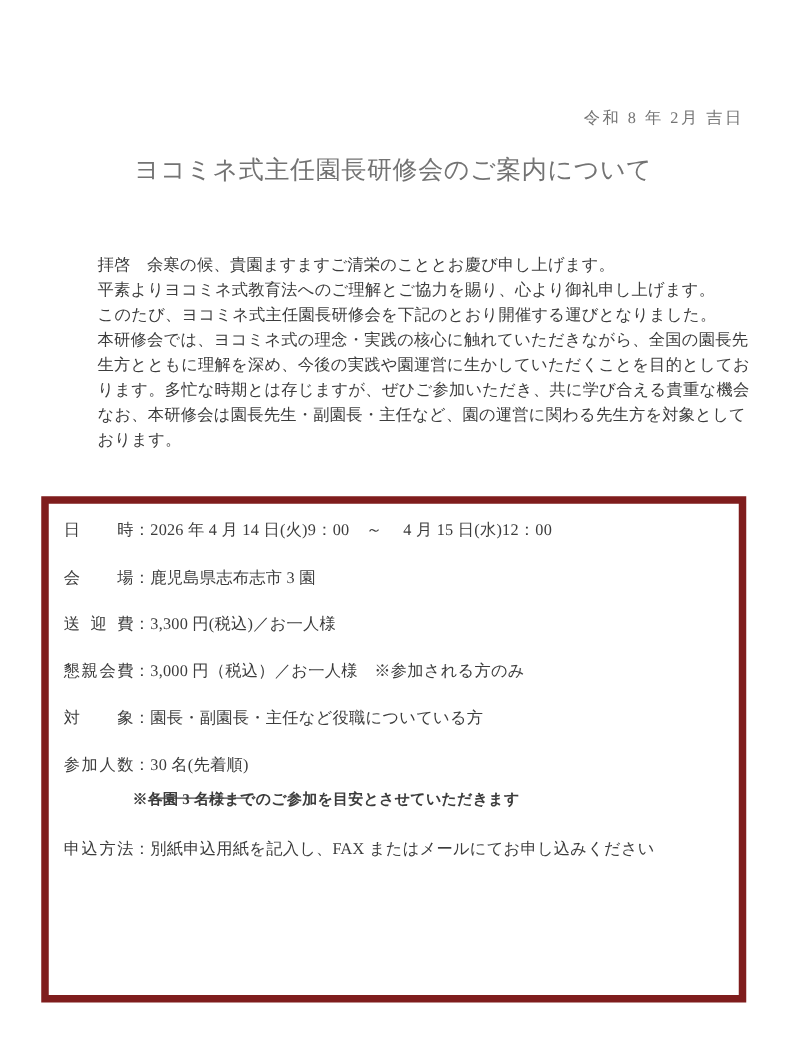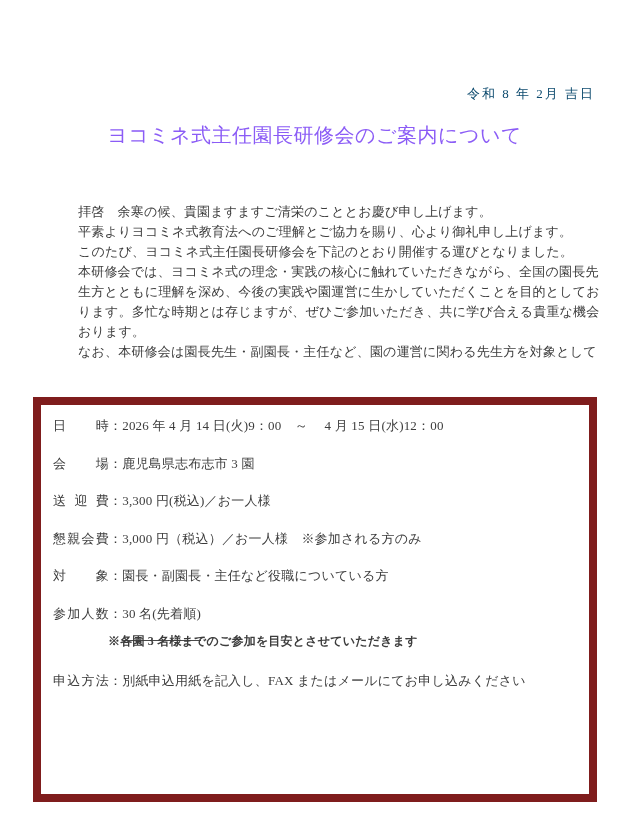--- a/index.html
+++ b/index.html
@@ -13,52 +13,52 @@
     font-family: "Liberation Serif", "DejaVu Serif", serif;
     color: #3c3c3c;
     overflow: hidden;
   }
   .date-line {
     position: absolute;
     top: 85px;
     right: 34px;
     font-size: 13px;
     letter-spacing: 2px;
-    color: #0c4a6e;
+    color: #737373;
     white-space: nowrap;
   }
   .doc-title {
     position: absolute;
     top: 122px;
     left: 0;
     width: 100%;
     margin: 0;
     text-align: center;
     font-size: 20px;
     font-weight: normal;
     letter-spacing: 0.5px;
-    color: #8b5cf6;
+    color: #737373;
     white-space: nowrap;
   }
   .body-text {
     position: absolute;
     top: 202px;
     left: 78px;
     width: 520px;
     font-size: 13px;
     line-height: 20px;
   }
   .body-line { white-space: nowrap; letter-spacing: 0.2px; }
   .info-box {
     position: absolute;
     top: 397px;
     left: 33px;
     width: 564px;
     height: 405px;
-    border: 8px solid #7f1d1d;
+    border: 6px solid #7f1d1d;
     padding: 13px 8px 0 12px;
     background: #ffffff;
   }
   .detail-row {
     font-size: 13px;
     line-height: 15px;
     margin-bottom: 22.5px;
     white-space: nowrap;
     letter-spacing: 0.2px;
   }
@@ -92,22 +92,22 @@
 
   <h1 class="doc-title">ヨコミネ式主任園長研修会のご案内について</h1>
 
   <div class="body-text">
     <div class="body-line">拝啓　余寒の候、貴園ますますご清栄のこととお慶び申し上げます。</div>
     <div class="body-line">平素よりヨコミネ式教育法へのご理解とご協力を賜り、心より御礼申し上げます。</div>
     <div class="body-line">このたび、ヨコミネ式主任園長研修会を下記のとおり開催する運びとなりました。</div>
     <div class="body-line">本研修会では、ヨコミネ式の理念・実践の核心に触れていただきながら、全国の園長先</div>
     <div class="body-line">生方とともに理解を深め、今後の実践や園運営に生かしていただくことを目的としてお</div>
     <div class="body-line">ります。多忙な時期とは存じますが、ぜひご参加いただき、共に学び合える貴重な機会</div>
+    <div class="body-line">なお、本研修会は園長先生・副園長・主任など、園の運営に関わる先生方を対象として</div>
     <div class="body-line">おります。</div>
-    <div class="body-line">なお、本研修会は園長先生・副園長・主任など、園の運営に関わる先生方を対象として</div>
   </div>
 
   <div class="info-box">
 
     <div class="detail-row">
       <span class="row-label">日時</span><span>：2026 年 4 月 14 日(火)9：00　～　 4 月 15 日(水)12：00</span><span class="u"></span><span></span>
     </div>
 
     <div class="detail-row">
       <span class="row-label">会場</span><span>：鹿児島県志布志市 3 園</span><span class="u"></span><span></span>

